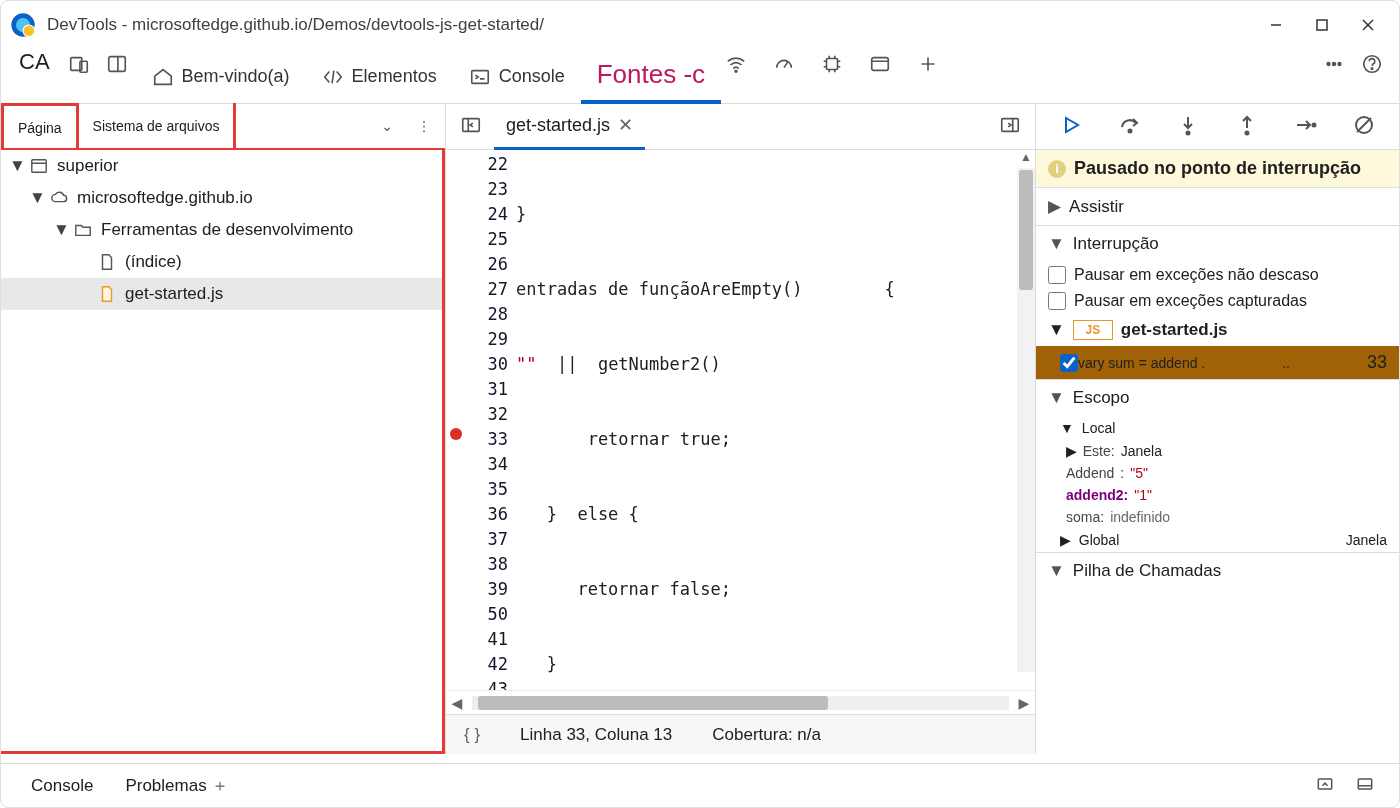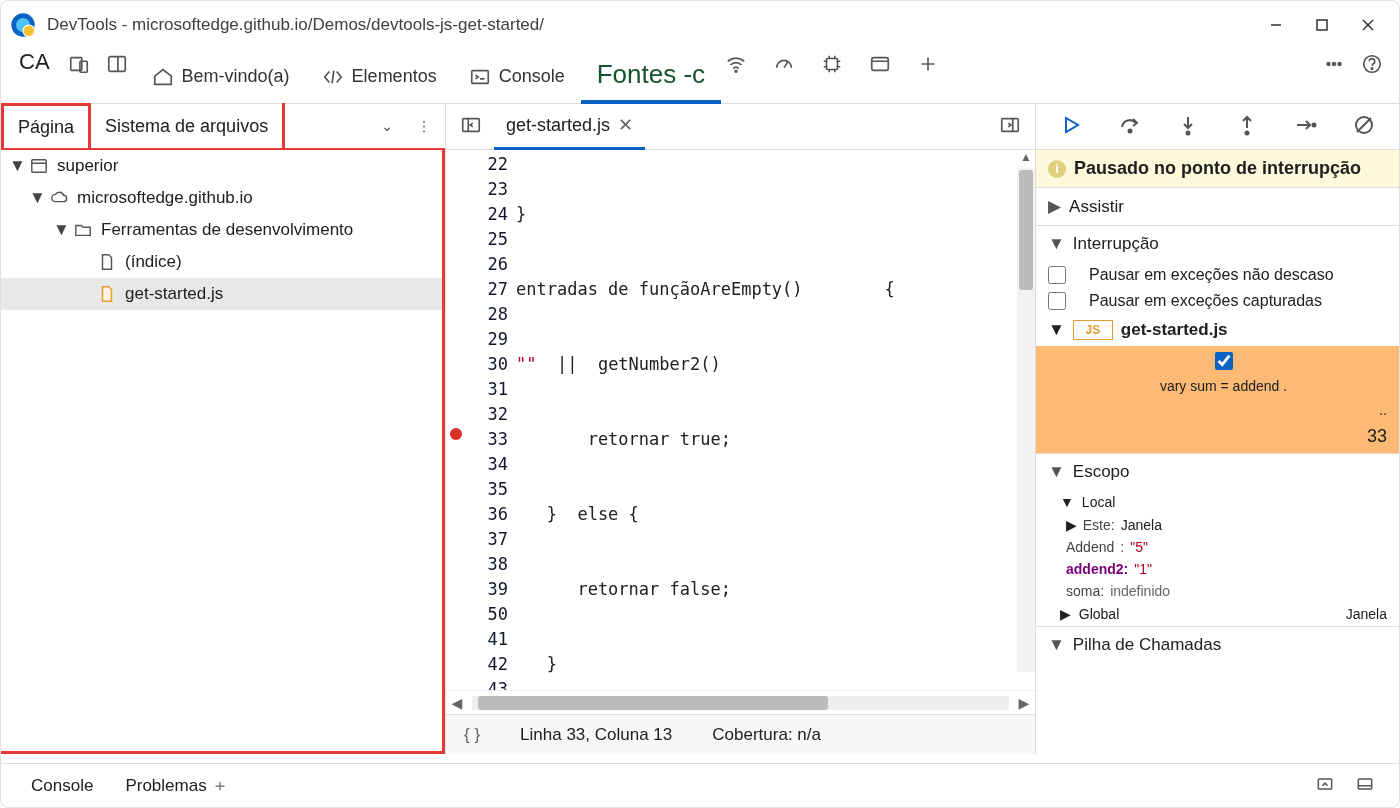--- a/index.html
+++ b/index.html
@@ -13,32 +13,32 @@
 .winbtn { width: 46px; height: 32px; display: flex; align-items: center; justify-content: center; }
 .winbtn svg { width: 14px; height: 14px; stroke: #333; stroke-width: 1.5; fill: none; }
 
 
 .toolbar { height: 55px; display: flex; align-items: flex-start; border-bottom: 1px solid #ddd; padding: 0 8px; }
 .toolbar .ca { font-size: 22px; font-weight: 400; padding: 0 10px; }
 .toolbar .tb-icon { width: 30px; height: 30px; display: flex; align-items: center; justify-content: center; margin: 0 4px; color: #555; }
 .toolbar .tb-icon svg { width: 22px; height: 22px; stroke: currentColor; fill: none; stroke-width: 1.8; }
 .toolbar .tab { display: flex; align-items: center; padding: 0 16px; height: 55px; font-size: 18px; color: #333; gap: 8px; }
 .toolbar .tab svg { width: 22px; height: 22px; stroke: #555; fill: none; stroke-width: 1.8; }
-.toolbar .tab.active { font-size: 26px; color: #14532d; border-bottom: 4px solid #0a63c4; }
+.toolbar .tab.active { font-size: 26px; color: #be185d; border-bottom: 4px solid #0a63c4; }
 .toolbar .spacer { flex: 1; }
 .toolbar .right-icons { display: flex; align-items: center; gap: 18px; margin-right: 10px; color: #555; }
 .toolbar .right-icons .tb-icon { margin: 0; }
 
 
 .main { display: flex; height: 650px; }
 
 
 .nav { width: 445px; border-right: 1px solid #ddd; display: flex; flex-direction: column; position: relative; }
 .nav-header { height: 46px; display: flex; align-items: center; border-bottom: 2px solid #e53935; }
-.nav-header .nav-tab { padding: 0 14px; height: 46px; display: flex; align-items: center; font-size: 18px; }
+.nav-header .nav-tab { padding: 0 14px; height: 46px; display: flex; align-items: center; font-size: 14px; }
 .nav-header .nav-tab.active { border-left: 3px solid #e53935; border-top: 3px solid #e53935; border-right: 3px solid #e53935; }
 .nav-header .nav-tab.second { border-right: 3px solid #e53935; }
 .nav-header .chev { margin-left: auto; padding: 0 10px; color: #555; }
 .nav-header .kebab { padding: 0 14px; color: #555; }
 .nav-body { flex: 1; position: relative; border-right: 3px solid #e53935; border-bottom: 3px solid #e53935; }
 .tree-row { display: flex; align-items: center; height: 32px; padding-left: 8px; font-size: 17px; gap: 8px; }
 .tree-row.sel { background: #e8e8e8; }
 .tree-row .disclosure { width: 12px; color: #444; }
 .tree-row .ficon { width: 20px; display: flex; align-items: center; justify-content: center; }
 .tree-row .ficon svg { width: 18px; height: 18px; stroke: #555; fill: none; stroke-width: 1.6; }
@@ -75,25 +75,25 @@
 .dbg { width: 363px; display: flex; flex-direction: column; overflow: hidden; }
 .dbg-controls { height: 46px; display: flex; align-items: center; justify-content: space-around; border-bottom: 1px solid #ddd; padding: 0 6px; }
 .dbg-controls .dbtn { color: #555; }
 .dbg-controls .dbtn.play { color: #0a63c4; }
 .dbg-controls svg { width: 24px; height: 24px; stroke: currentColor; fill: none; stroke-width: 2; }
 .paused-banner { background: #fff9dc; padding: 8px 12px; font-size: 18px; font-weight: 600; display: flex; align-items: center; gap: 8px; }
 .paused-banner .info { width: 18px; height: 18px; border-radius: 50%; background: #e0d080; color: #fff; display: flex; align-items: center; justify-content: center; font-size: 13px; }
 .section { border-top: 1px solid #ddd; }
 .section-h { padding: 8px 12px; display: flex; align-items: center; gap: 8px; font-size: 17px; }
 .section-h .tri { color: #555; }
-.chk-row { display: flex; align-items: center; gap: 23px; padding: 4px 12px; font-size: 16px; }
+.chk-row { display: flex; align-items: center; gap: 8px; padding: 4px 12px; font-size: 16px; }
 .chk-row input { width: 18px; height: 18px; }
 .bp-file-row { display: flex; align-items: center; gap: 8px; padding: 6px 12px; font-size: 17px; font-weight: 600; }
 .bp-file-row .jsbox { width: 40px; height: 20px; border: 1.5px solid #e69a2e; display: flex; align-items: center; justify-content: center; font-size: 12px; color: #e69a2e; }
-.bp-line-row { background: #fdba74; display: flex; align-items: center; padding: 6px 12px 6px 24px; gap: 8px; font-size: 14px; flex-direction: column; }
+.bp-line-row { background: #a16207; display: flex; align-items: center; padding: 6px 12px 6px 24px; gap: 0; font-size: 14px; }
 .bp-line-row input[type=checkbox] { width: 18px; height: 18px; accent-color: #0a63c4; }
 .bp-line-row .ln { margin-left: auto; font-size: 18px; }
 .scope-row { padding: 3px 0 3px 30px; display: flex; gap: 6px; }
 .scope-row .k { color: #444; }
 .scope-row .val { color: #b00020; }
 .scope-row .bold { font-weight: 700; color: #7a007a; }
 .scope-row .undef { color: #666; }
 .scope-sub { display: flex; align-items: center; gap: 8px; padding: 4px 12px 4px 24px; }
 
 

